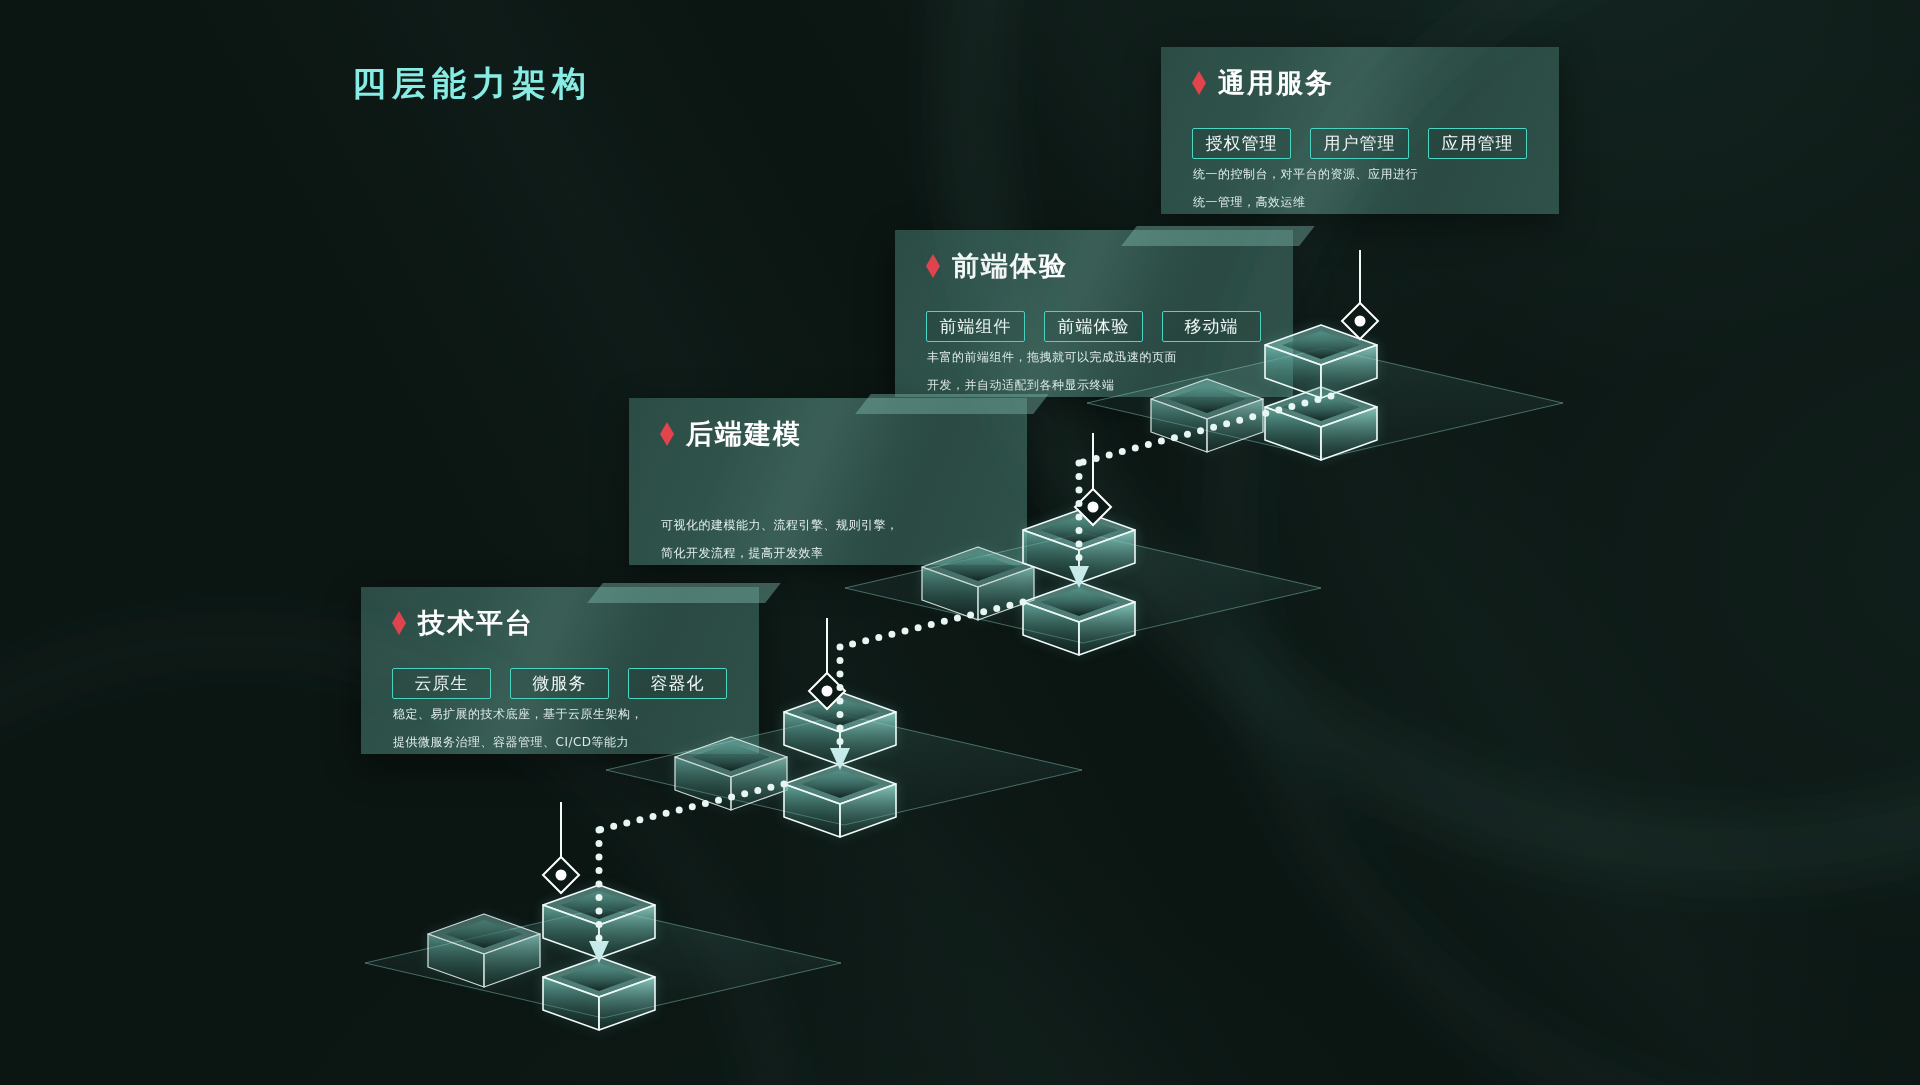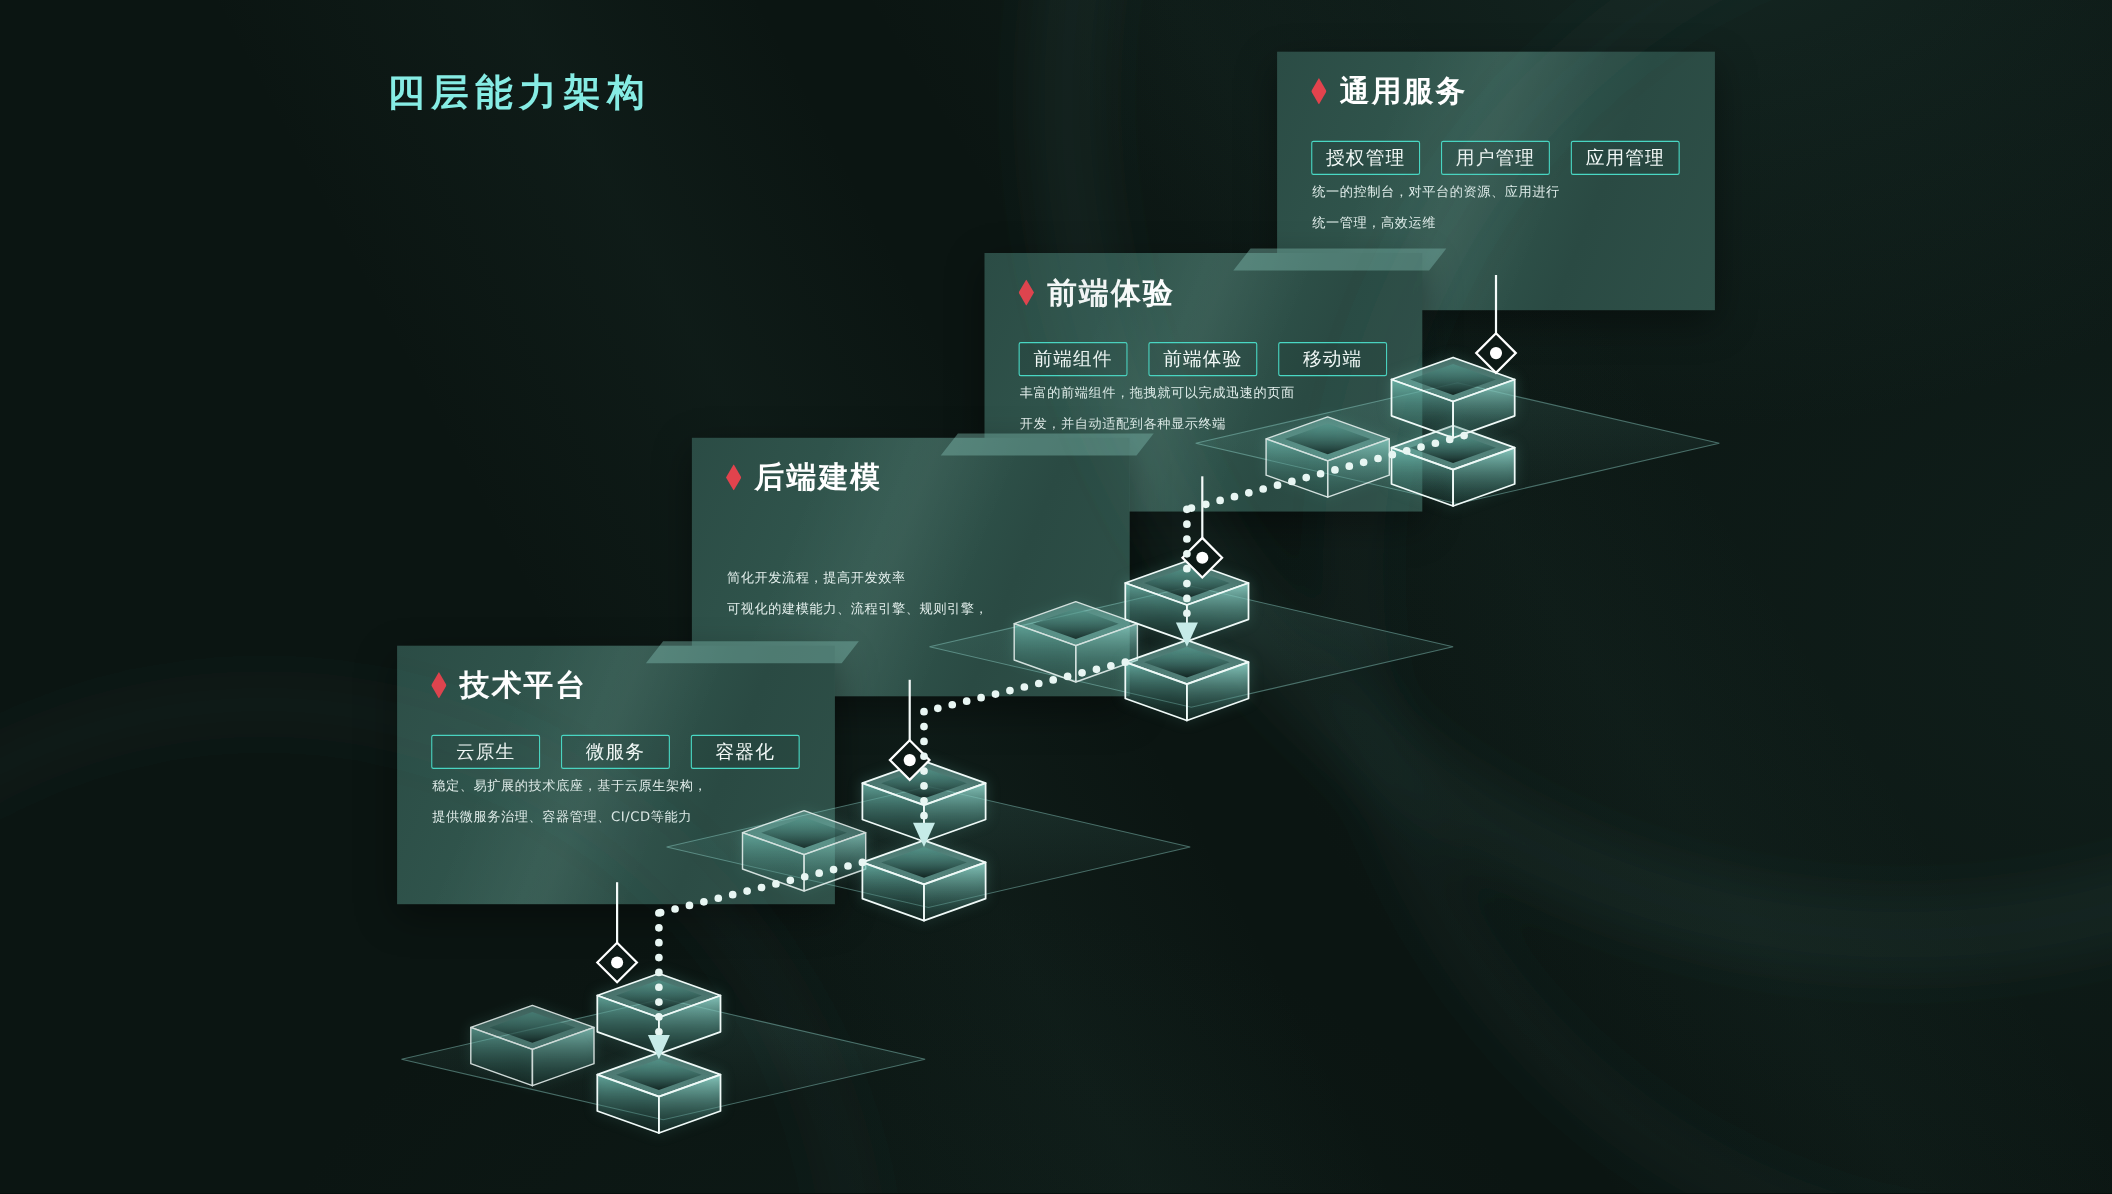--- a/index.html
+++ b/index.html
@@ -16,21 +16,21 @@
       radial-gradient(1500px 1000px at 104% 52%, rgba(38,74,66,0.20), transparent 60%),
       radial-gradient(1000px 760px at 42% 118%, rgba(32,64,57,0.14), transparent 62%),
       linear-gradient(62deg, transparent 30%, rgba(86,148,134,0.05) 41%, transparent 50%),
       linear-gradient(58deg, transparent 55%, rgba(86,148,134,0.04) 66%, transparent 74%);
   }
   .page-title{
     position:absolute;left:352px;top:38px;z-index:3;
     font-size:34px;font-weight:bold;letter-spacing:6px;color:#86ece4;
   }
   .panel{
-    position:absolute;width:398px;height:235px;z-index:2;
+    position:absolute;width:398px;height:167px;z-index:2;
     background:linear-gradient(112deg,#2b4c45 0%,#32584f 42%,#2a4a43 70%,#2f5149 100%);
     box-shadow:0 12px 34px rgba(0,0,0,0.40);
   }
   .panel::before{
     content:"";position:absolute;inset:0;pointer-events:none;
     background:linear-gradient(112deg,transparent 25%,rgba(255,255,255,0.045) 46%,transparent 62%);
   }
   .p-general{left:1161px;top:47px;}
   .p-frontend{left:895px;top:230px;}
   .p-backend{left:629px;top:398px;}
@@ -104,22 +104,22 @@
     </p>
   </section>
 
   <section class="panel p-backend">
     <div class="accent-band"></div>
     <h2 class="panel-title">
       <span class="diamond"></span>
       <span>后端建模</span>
     </h2>
     <p class="desc">
+      <span class="dline">可视化的建模能力、流程引擎、规则引擎，</span>
       <span class="dline">简化开发流程，提高开发效率</span>
-      <span class="dline">可视化的建模能力、流程引擎、规则引擎，</span>
     </p>
   </section>
 
   <section class="panel p-tech">
     <div class="accent-band"></div>
     <h2 class="panel-title">
       <span class="diamond"></span>
       <span>技术平台</span>
     </h2>
     <div class="tags">

